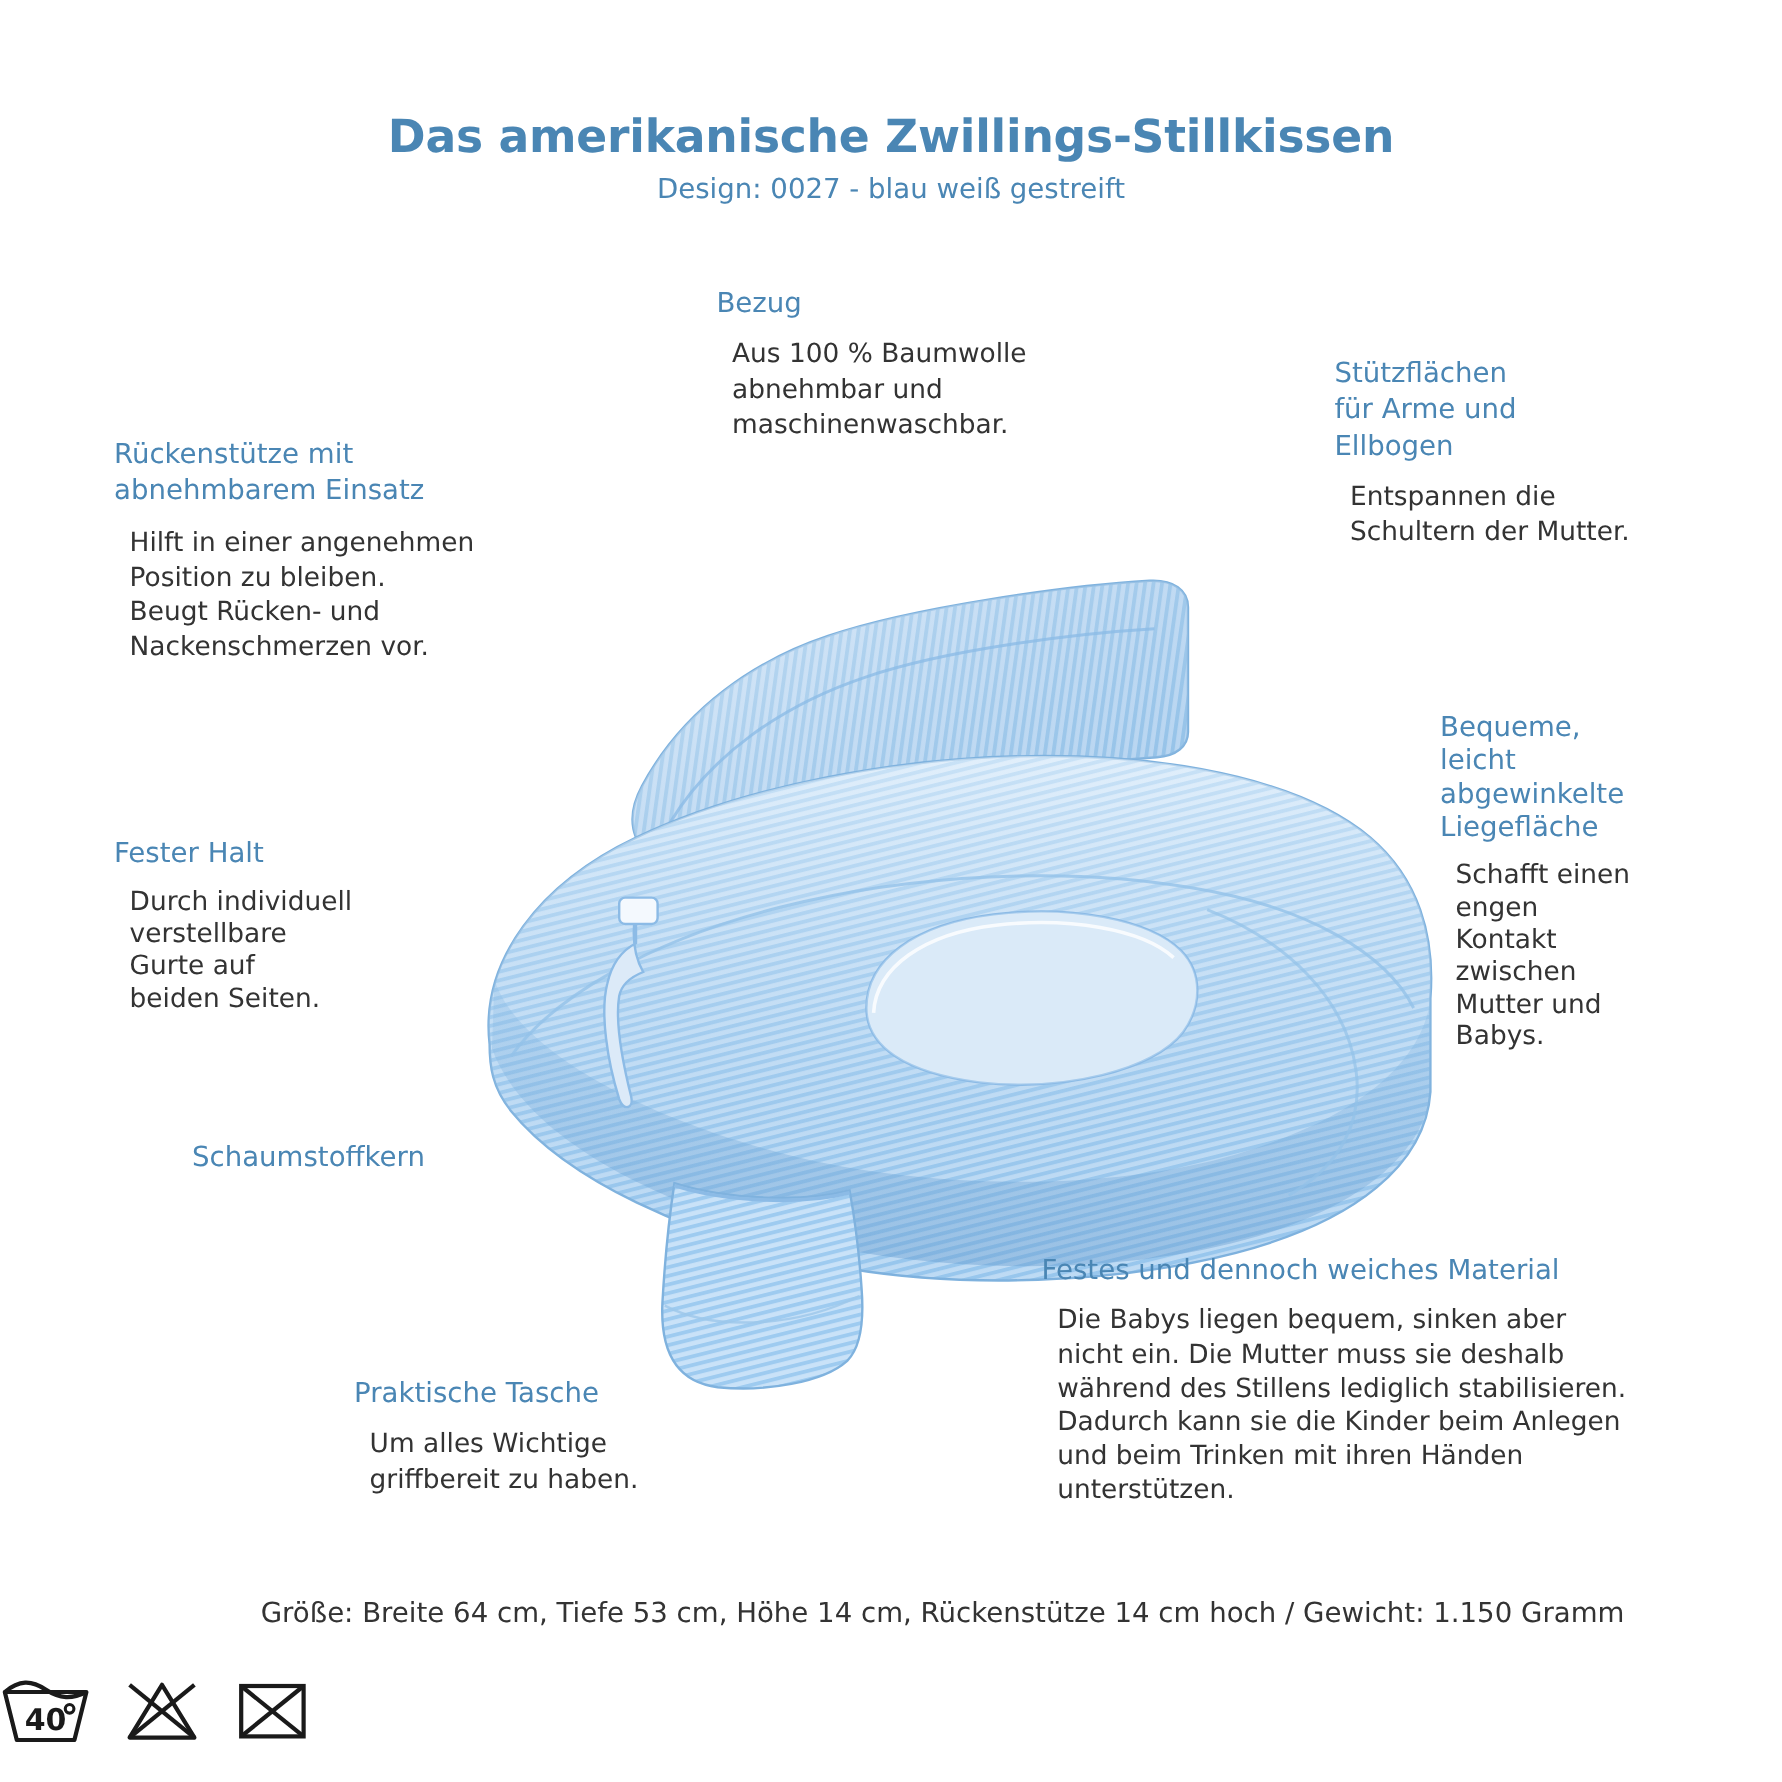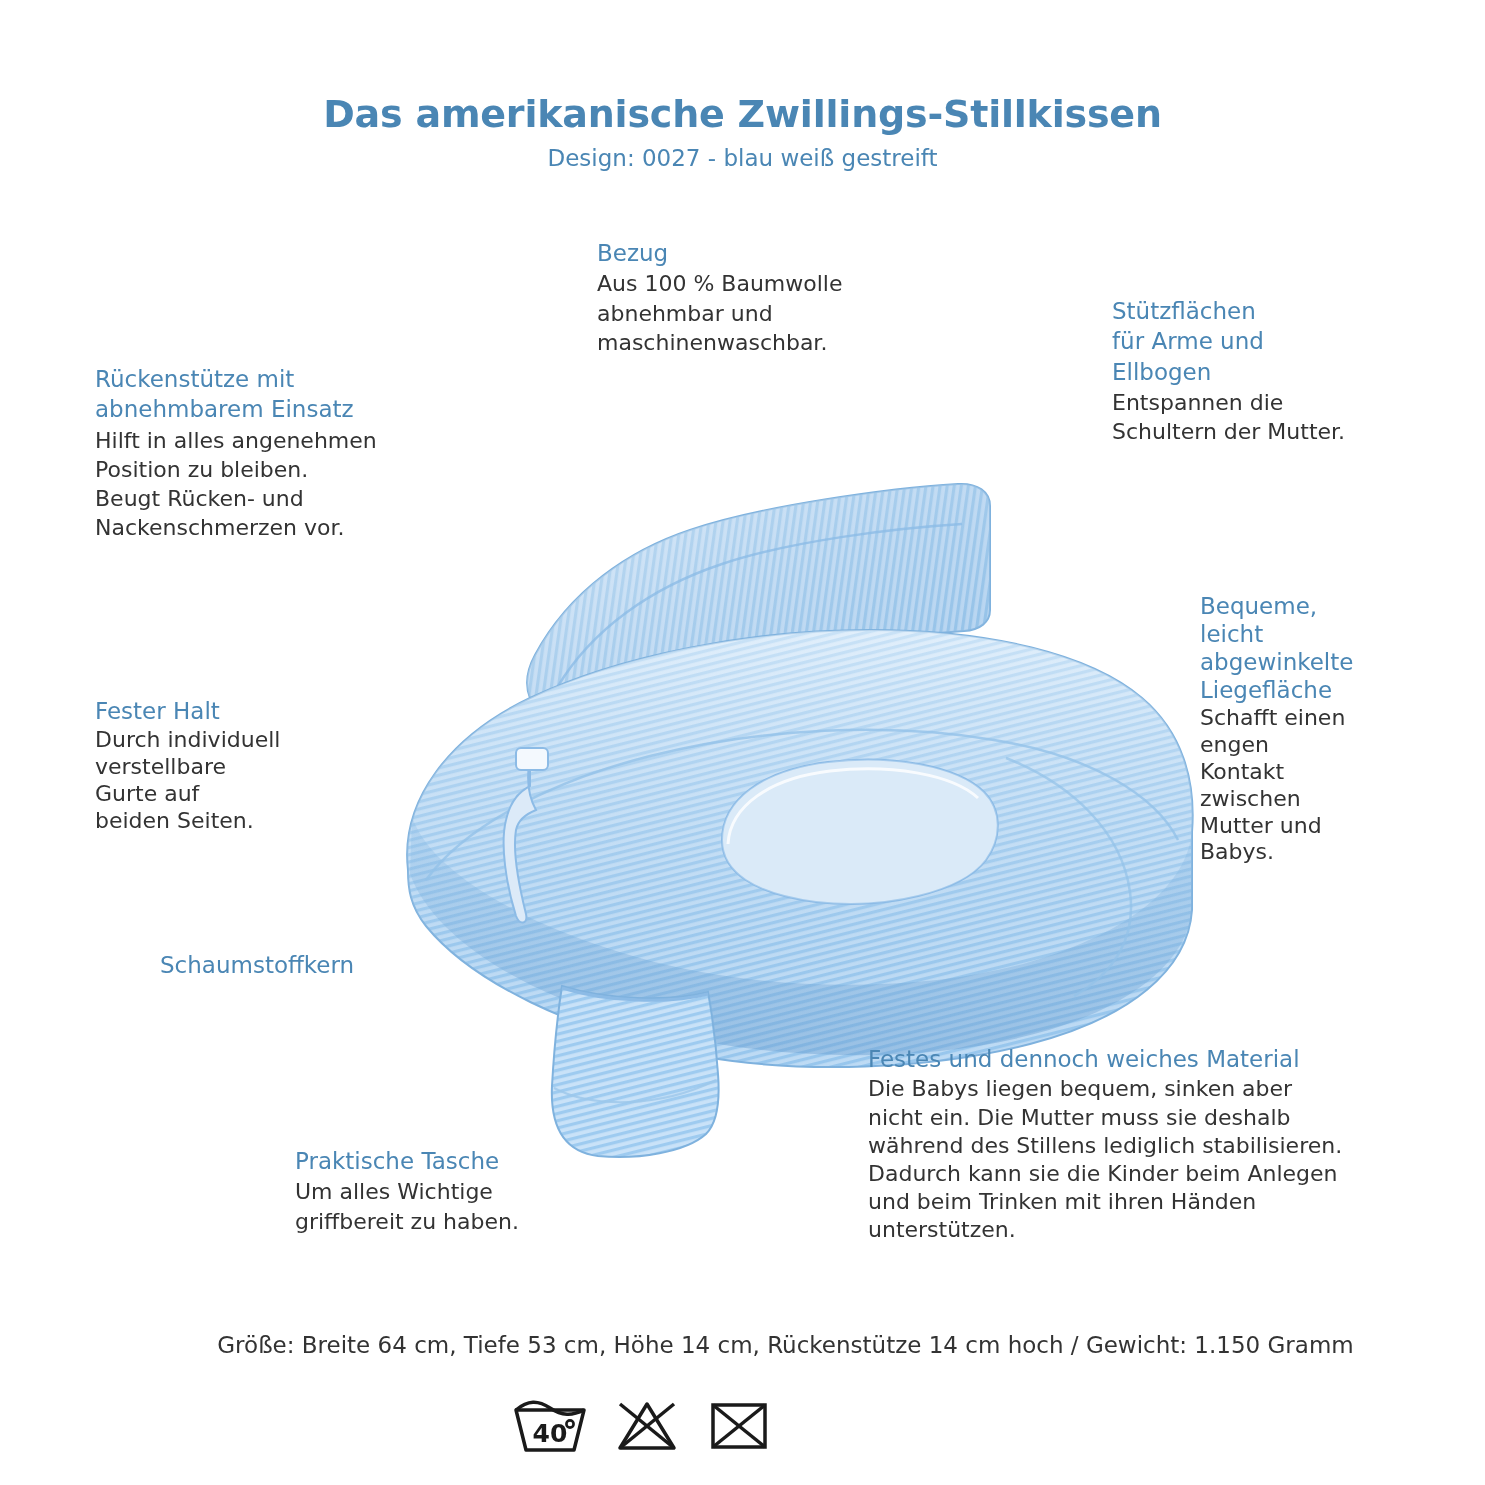--- a/index.html
+++ b/index.html
@@ -50,21 +50,21 @@
     font-weight: normal;
     font-size: 23px;
     line-height: 1.32;
     margin: 0 0 1px 0;
     white-space: pre-line;
   }
   .callout .cb {
     color: #333333;
     font-size: 22px;
     line-height: 1.33;
-    margin: 0;
+    margin: 13px;
     white-space: pre-line;
   }
 
   
   #c-bezug      { top: 238px; left: 597px;  width: 330px; }
   #c-stuetz     { top: 296px; left: 1112px; width: 330px; }
   #c-ruecken    { top: 364px; left: 95px;   width: 400px; }
   #c-bequem     { top: 592px; left: 1200px; width: 210px; }
   #c-halt       { top: 696px; left: 95px;   width: 260px; }
   #c-schaum     { top: 950px; left: 160px;  width: 300px; }
@@ -86,21 +86,20 @@
     font-size: 23px;
     color: #333333;
     padding-left: 43px;
   }
   .care-row {
     position: absolute;
     top: 1396px;
     left: 0;
     width: 1283px;
     display: flex;
-    justify-content: center;
     align-items: center;
     gap: 26px;
   }
   .care-icon { display: block; }
 
   
   .product {
     position: absolute;
     top: 440px;
     left: 330px;
@@ -233,21 +232,21 @@
     <p class="ch">Stützflächen
 für Arme und
 Ellbogen</p>
     <p class="cb">Entspannen die
 Schultern der Mutter.</p>
   </div>
 
   <div class="callout" id="c-ruecken">
     <p class="ch">Rückenstütze mit
 abnehmbarem Einsatz</p>
-    <p class="cb">Hilft in alles angenehmen
+    <p class="cb">Hilft in einer angenehmen
 Position zu bleiben.
 Beugt Rücken- und
 Nackenschmerzen vor.</p>
   </div>
 
   <div class="callout" id="c-halt">
     <p class="ch">Fester Halt</p>
     <p class="cb">Durch individuell
 verstellbare
 Gurte auf

